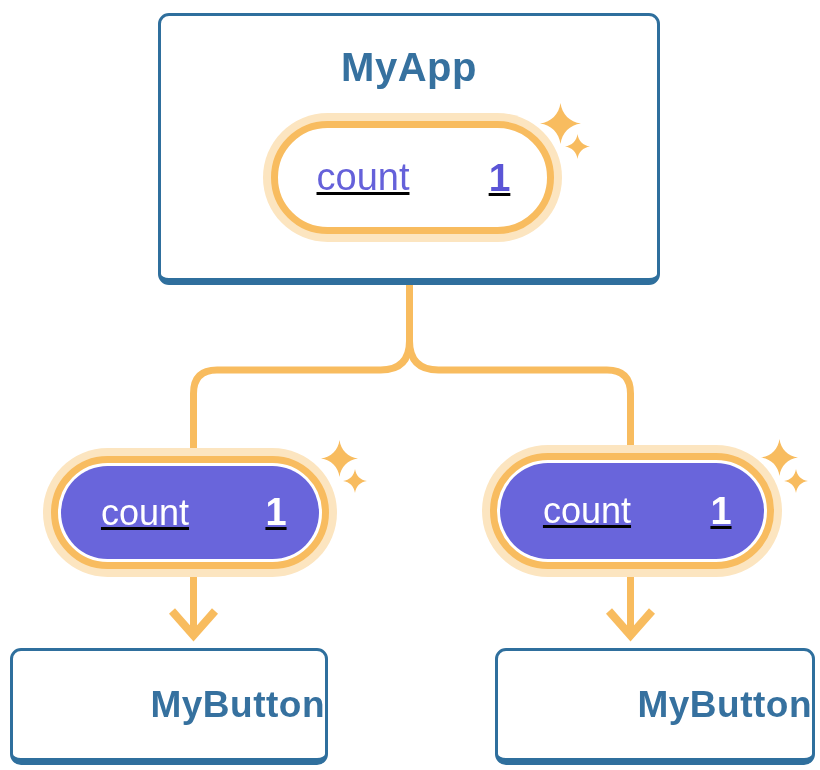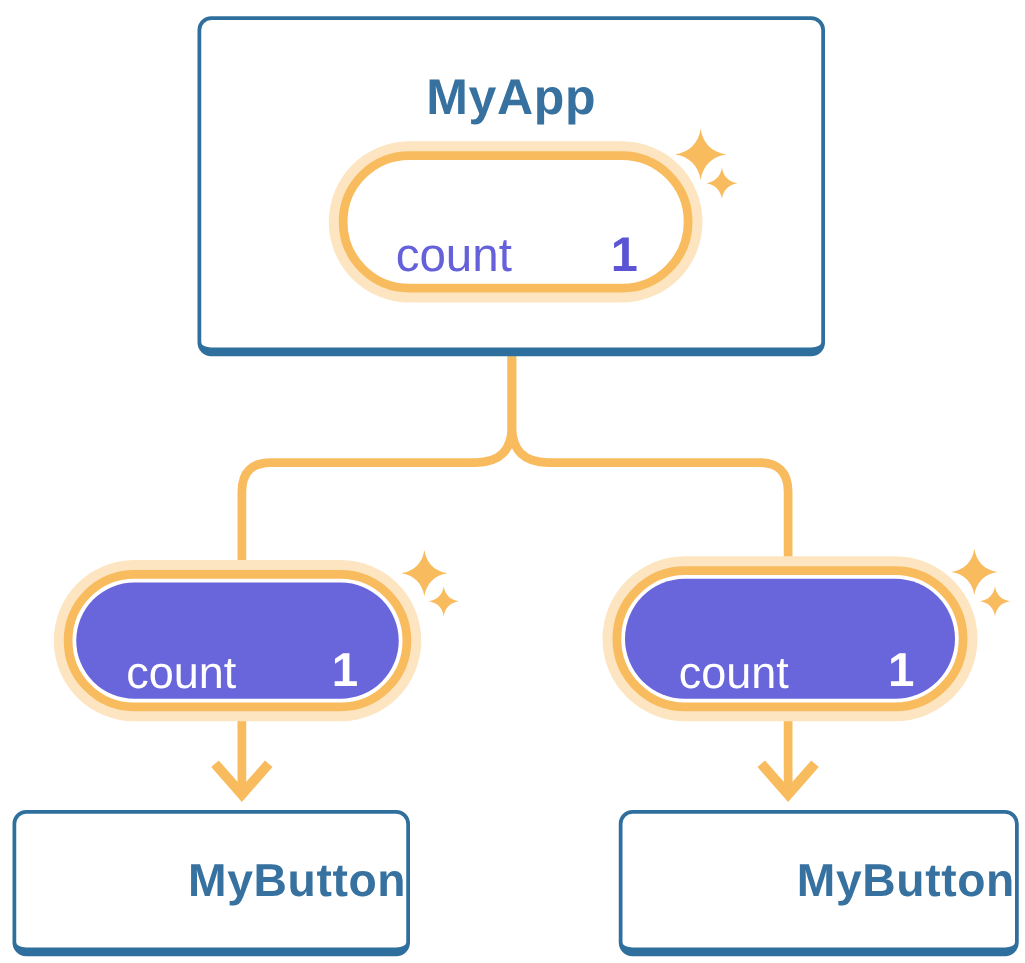--- a/index.html
+++ b/index.html
@@ -32,21 +32,21 @@
     border-bottom-width:7px;
     border-radius:11px;
   }
   .card-title{
     color:var(--label-blue);
     font-weight:600;
     text-align:center;
     letter-spacing:.5px;
   }
   #myapp-card{left:158px;top:13px;width:502px;height:272px;}
-  #myapp-card .card-title{margin-top:42px;font-size:40px;line-height:40px;}
+  #myapp-card .card-title{margin-top:31px;font-size:40px;line-height:40px;}
   .button-card{display:flex;align-items:center;justify-content:flex-end;}
   #mybutton-card-left{left:10px;top:648px;width:318px;height:117px;}
   #mybutton-card-right{left:495px;top:648px;width:320px;height:117px;}
   .button-card .card-title{font-size:37px;}
 
   
   .pill{
     position:absolute;z-index:3;
     background:var(--pill-halo-orange);
     border-radius:999px;
@@ -54,21 +54,21 @@
   }
   .pill-core{
     height:100%;width:100%;
     border:7px solid var(--connector-orange);
     border-radius:999px;
     background:var(--card-background);
     overflow:hidden;
     display:flex;
   }
   .pill-inner{
-    flex:1;display:flex;align-items:flex-end;border-radius:999px;overflow:hidden;
+    flex:1;display:flex;align-items:center;border-radius:999px;overflow:hidden;text-decoration:underline;
   }
   .pill-name{
     flex:1;display:flex;align-items:center;justify-content:center;
     font-size:38px;
   }
   .pill-divider{width:4px;}
   .pill-value{
     display:flex;align-items:center;justify-content:center;
     font-weight:700;font-size:39px;
   }

